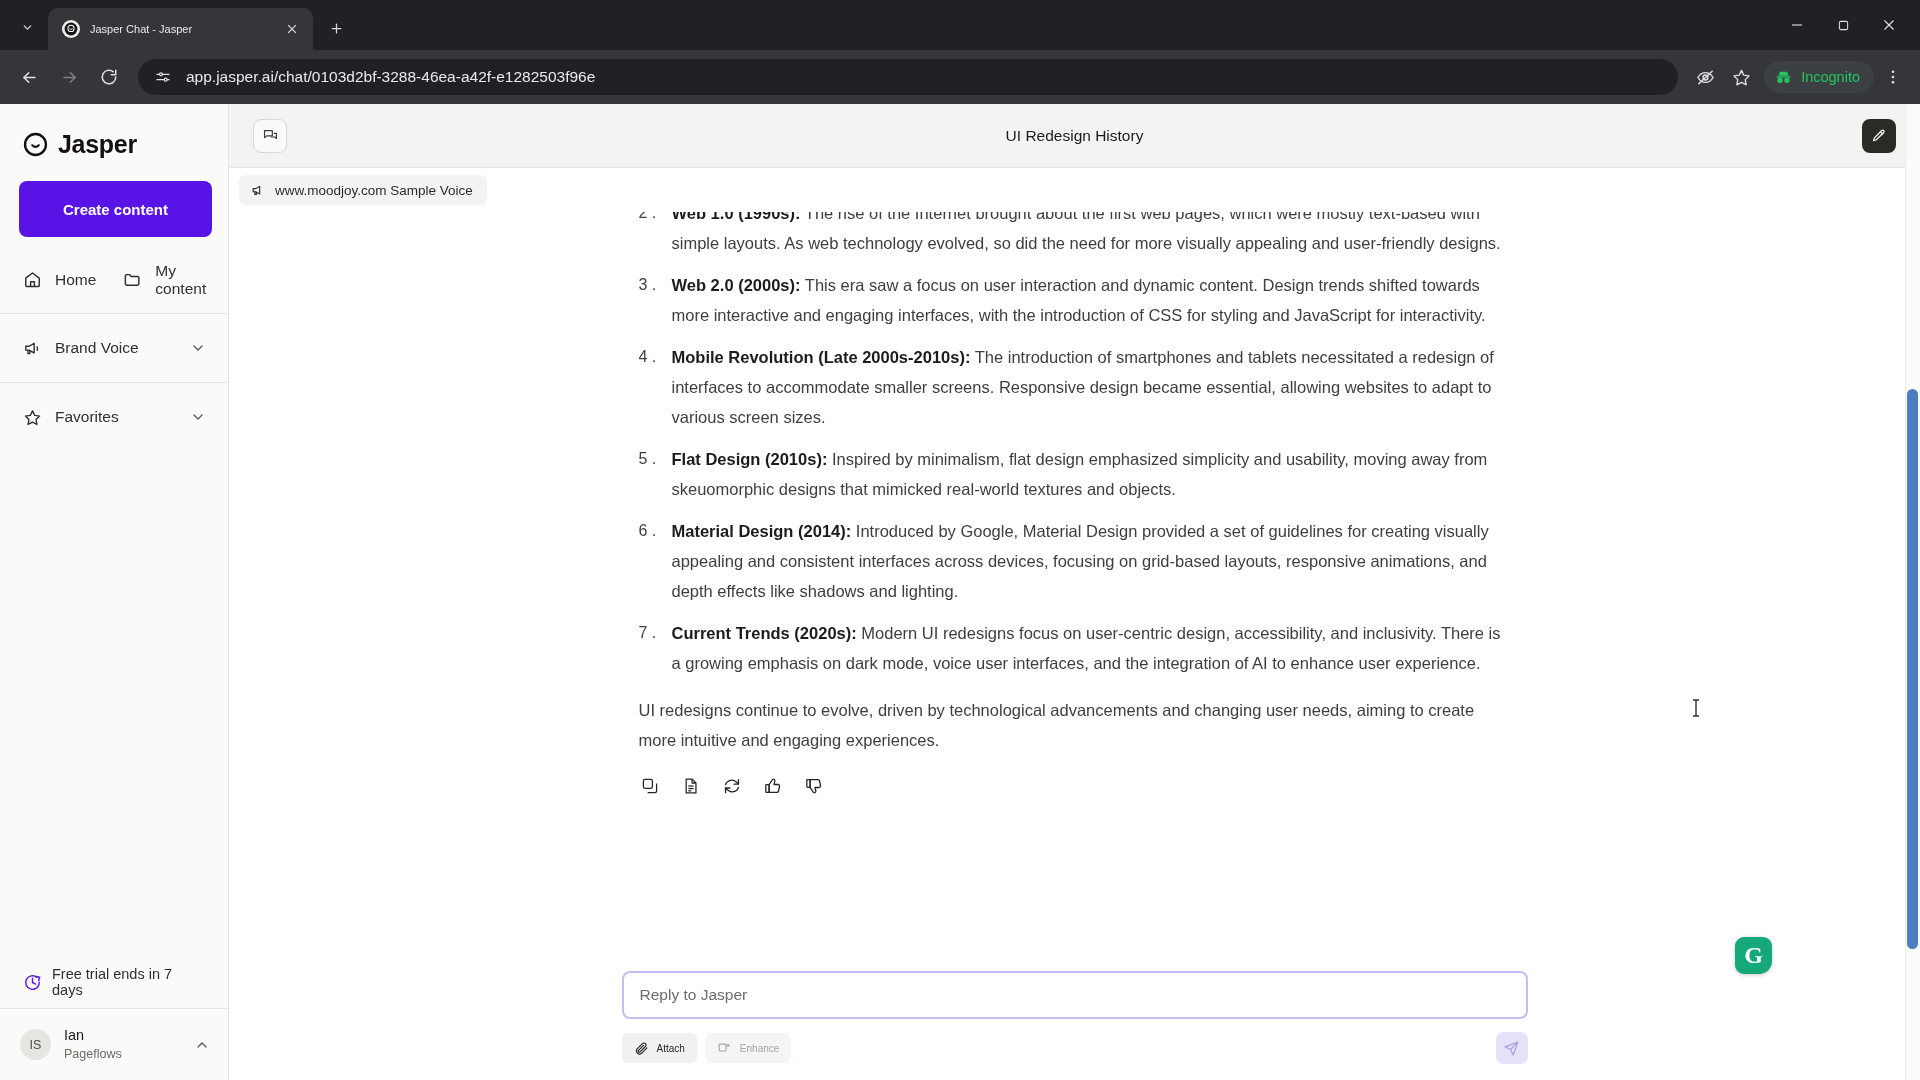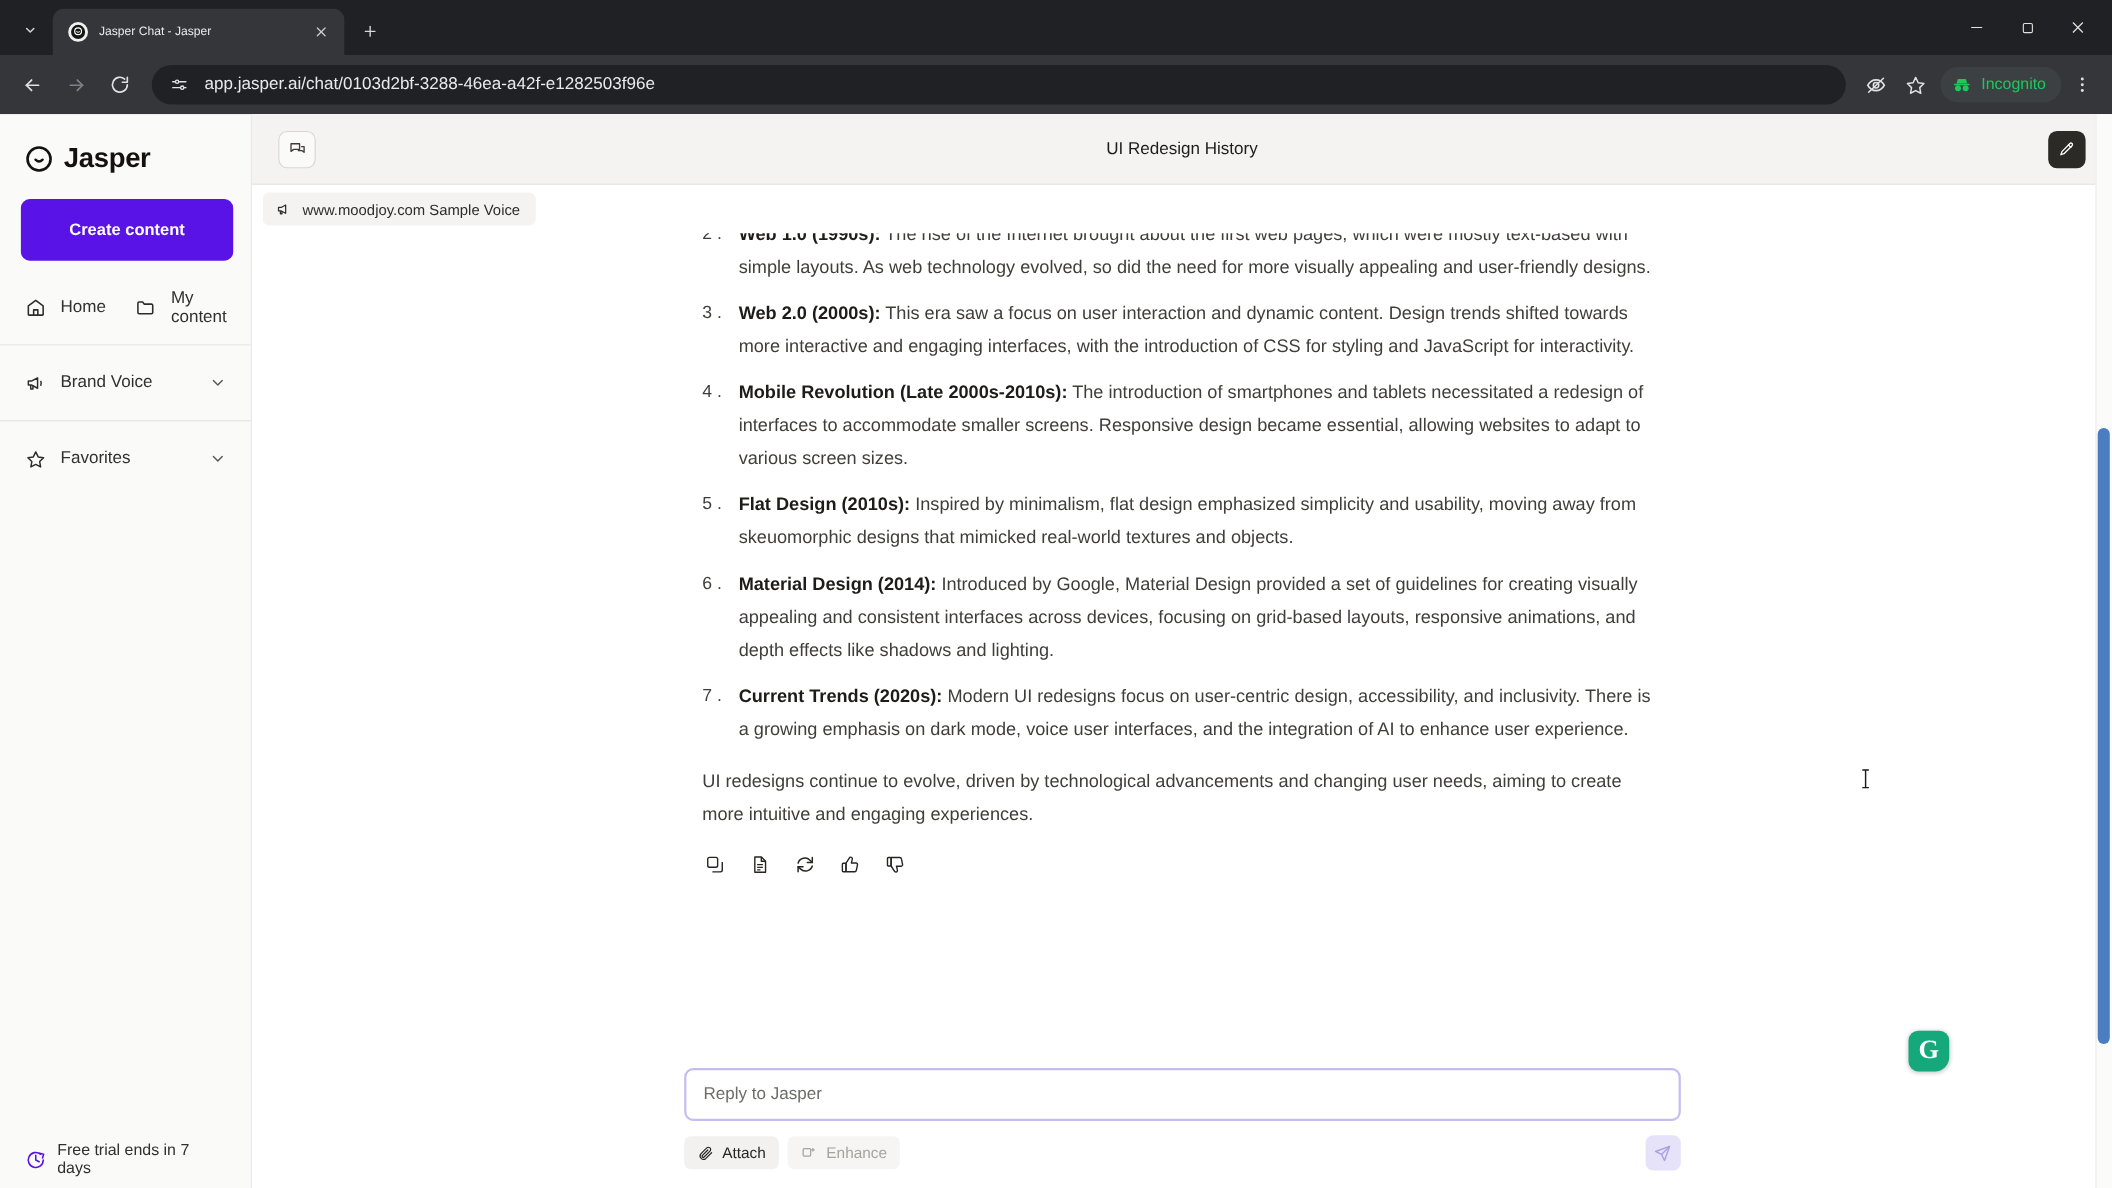--- a/index.html
+++ b/index.html
@@ -160,21 +160,21 @@
   
   .composer { flex: none; padding: 0 20px 16px; background: #fff; }
   .composer-inner { max-width: 906px; margin: 0 auto; }
   .reply-box {
     height: 48px; border: 2px solid #c5bdf0; border-radius: 8px; display: flex; align-items: center;
     padding: 0 16px; font-size: 15.5px; color: #6d6c67; background: #fff;
   }
   .composer-row { display: flex; align-items: center; gap: 8px; margin-top: 13px; }
   .chip {
     height: 30px; background: #f2f1ef; border-radius: 6px; display: flex; align-items: center;
-    gap: 8px; padding: 0 12px; font-size: 14px; color: #262523;
+    gap: 8px; padding: 0 12px; font-size: 10px; color: #262523;
   }
   .chip.disabled { color: #a5a39e; background: #f6f5f3; }
   .send {
     margin-left: auto; width: 32px; height: 32px; border-radius: 7px; background: #e6e2fa;
     display: flex; align-items: center; justify-content: center; color: #a9a0de;
   }
 
   
   .grammarly {
     position: absolute; right: 148px; bottom: 106px; width: 37px; height: 37px;
@@ -412,20 +412,32 @@
         <span class="nav-ico">
           <svg width="19" height="19" viewBox="0 0 24 24" fill="none" stroke="#5a13e6" stroke-width="1.8" stroke-linecap="round">
               <path d="M20.6 12a8.6 8.6 0 1 1-3-6.5"></path>
               <polyline points="12 6.6 12 12 16 14"></polyline>
               <polyline points="16.6 4.2 21 5.4 19.8 9.8"></polyline>
             </svg>
         </span>
         <span>Free trial ends in 7 days</span>
       </div>
 
+      <div class="user">
+        <span class="avatar">IS</span>
+        <span>
+          <div class="user-name">Ian</div>
+          <div class="user-org">Pageflows</div>
+        </span>
+        <span class="chev">
+          <svg width="16" height="16" viewBox="0 0 24 24" fill="none" stroke="currentColor" stroke-width="2" stroke-linecap="round" stroke-linejoin="round">
+              <polyline points="6 15 12 9 18 15"></polyline>
+            </svg>
+        </span>
+      </div>
     </aside>
 
     <main class="chat">
       <div class="chat-header">
         <div class="hdr-btn">
           <svg width="17" height="17" viewBox="0 0 24 24" fill="none" stroke="currentColor" stroke-width="1.7" stroke-linejoin="round">
               <path d="M3.6 5.2h11v7.2h-7.6l-3.4 2.6z"></path>
               <path d="M16.6 9h3.8v7.2l-2.5-2.1h-5.6"></path>
             </svg>
         </div>

